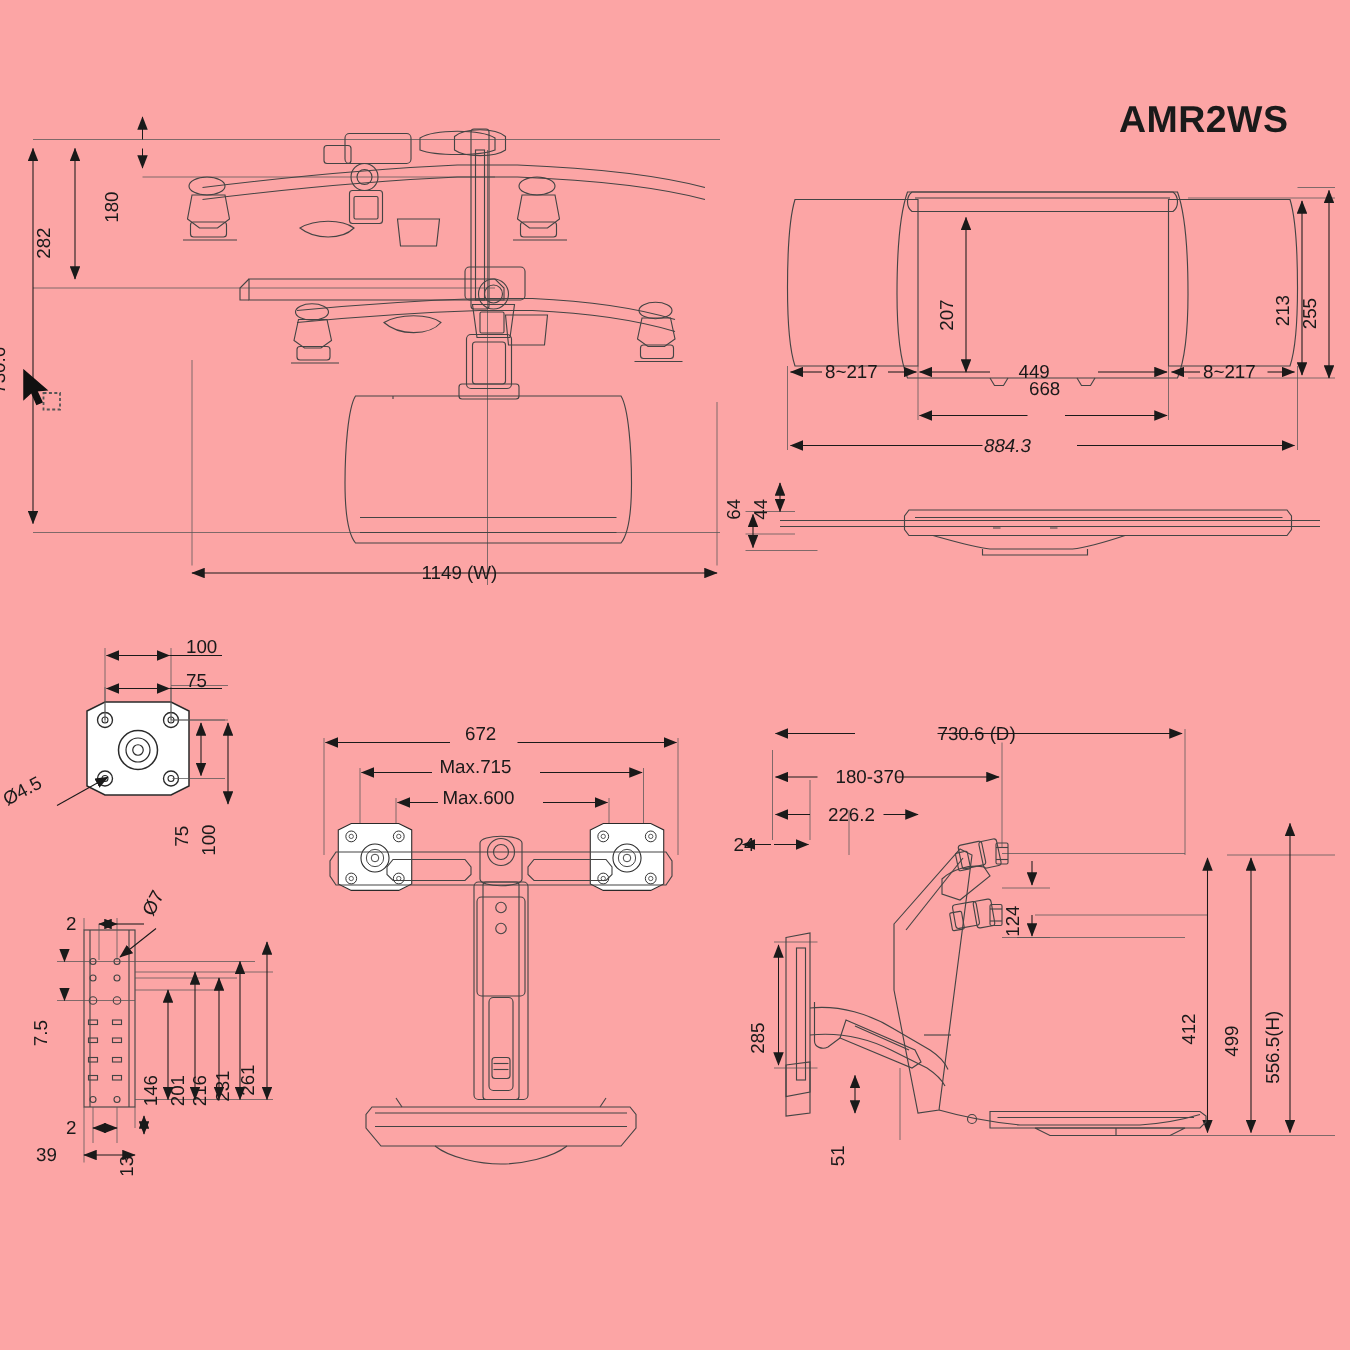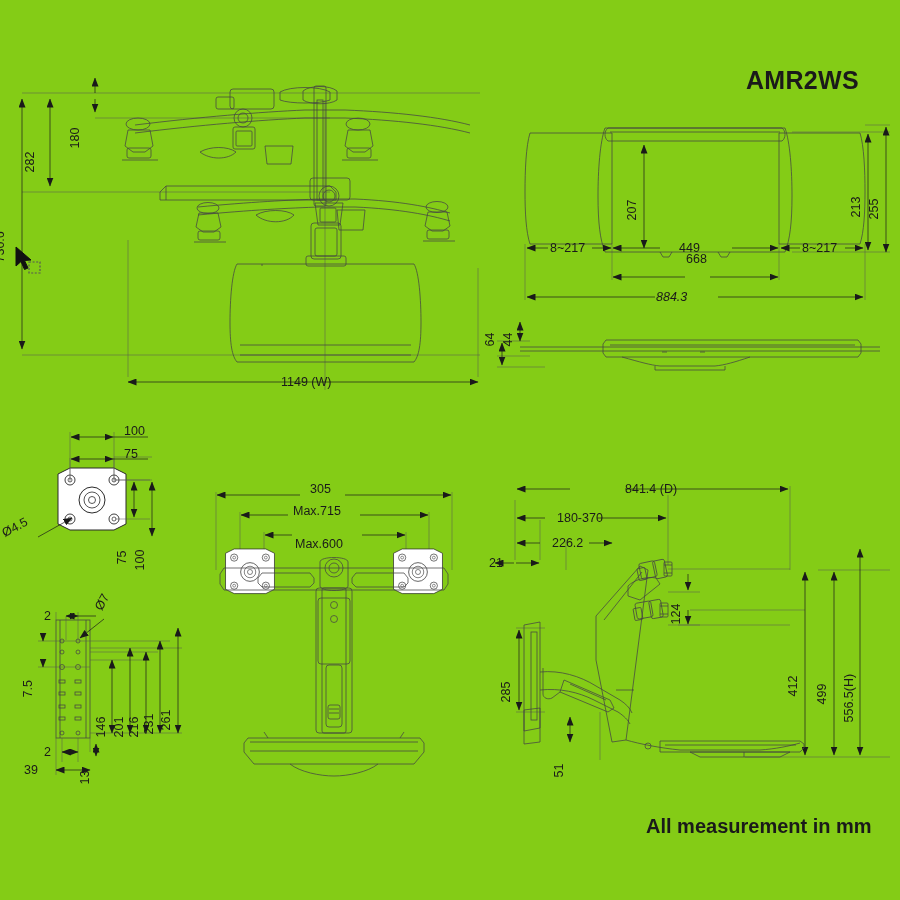--- a/index.html
+++ b/index.html
@@ -8,21 +8,21 @@
     padding: 0;
     background: #ffffff;
   }
   body {
     font-family: "Liberation Sans", sans-serif;
   }
   #sheet {
     position: relative;
     width: 900px;
     height: 900px;
-    background: #84cc16;
+    background: #fca5a5;
     overflow: hidden;
   }
   #sheet svg {
     position: absolute;
     top: 0;
     left: 0;
   }
   .txt {
     position: absolute;
     font-family: "Liberation Sans", sans-serif;
@@ -472,21 +472,20 @@
           <path d="M700,757 L780,757 L790,752 L690,752 Z"></path>
           <path d="M744,752 L744,757"></path>
         </g>
       </g>
 
     </g>
   </svg>
 
   <div class="txt" id="title-label" style="left:746px; top:68px;">AMR2WS</div>
 
-  <div class="txt" id="footnote-label" style="left:646px; top:816px;">All measurement in mm</div>
 
   <div class="txt dim rot" style="left:6px; top:250px;">730.6</div>
   <div class="txt dim rot" style="left:36px; top:160px;">282</div>
   <div class="txt dim rot" style="left:81px; top:136px;">180</div>
   <div class="txt dim" style="left:281px; top:376px;">1149 (W)</div>
 
   <div class="txt dim rot" style="left:638px; top:208px;">207</div>
   <div class="txt dim rot" style="left:862px; top:205px;">213</div>
   <div class="txt dim rot" style="left:880px; top:207px;">255</div>
   <div class="txt dim" style="left:550px; top:242px;">8~217</div>
@@ -509,28 +508,28 @@
   <div class="txt dim rot" style="left:34px; top:685px;">7.5</div>
   <div class="txt dim rot" style="left:107px; top:725px;">146</div>
   <div class="txt dim rot" style="left:125px; top:725px;">201</div>
   <div class="txt dim rot" style="left:140px; top:725px;">216</div>
   <div class="txt dim rot" style="left:155px; top:722px;">231</div>
   <div class="txt dim rot" style="left:172px; top:718px;">261</div>
   <div class="txt dim" style="left:44px; top:746px;">2</div>
   <div class="txt dim" style="left:24px; top:764px;">39</div>
   <div class="txt dim rot" style="left:91px; top:772px;">13</div>
 
-  <div class="txt dim" style="left:310px; top:483px;">305</div>
+  <div class="txt dim" style="left:310px; top:483px;">672</div>
   <div class="txt dim" style="left:293px; top:505px;">Max.715</div>
-  <div class="txt dim" style="left:295px; top:526px;margin-top:12px;">Max.600</div>
-
-  <div class="txt dim" style="left:625px; top:483px;">841.4 (D)</div>
+  <div class="txt dim" style="left:295px; top:526px;">Max.600</div>
+
+  <div class="txt dim" style="left:625px; top:483px;">730.6 (D)</div>
   <div class="txt dim" style="left:557px; top:512px;">180-370</div>
   <div class="txt dim" style="left:552px; top:537px;text-align:center;">226.2</div>
-  <div class="txt dim" style="left:489px; top:557px;">21</div>
+  <div class="txt dim" style="left:489px; top:557px;">24</div>
   <div class="txt dim rot" style="left:682px; top:612px;">124</div>
   <div class="txt dim rot" style="left:799px; top:684px;">412</div>
   <div class="txt dim rot" style="left:828px; top:692px;">499</div>
   <div class="txt dim rot" style="left:855px; top:710px;">556.5(H)</div>
   <div class="txt dim rot" style="left:512px; top:690px;">285</div>
   <div class="txt dim rot" style="left:565px; top:765px;">51</div>
 
   <svg style="position:absolute; left:14px; top:246px;" width="34" height="34" viewBox="0 0 34 34">
     <path d="M2,1 L2,20 L7,15.5 L10.5,23.5 L14,22 L10.5,14.5 L17,14 Z" fill="#111" stroke="#111" stroke-width="1"></path>
     <rect x="15" y="16" width="11" height="11" fill="none" stroke="#555" stroke-width="1.2" stroke-dasharray="2,1.6"></rect>

